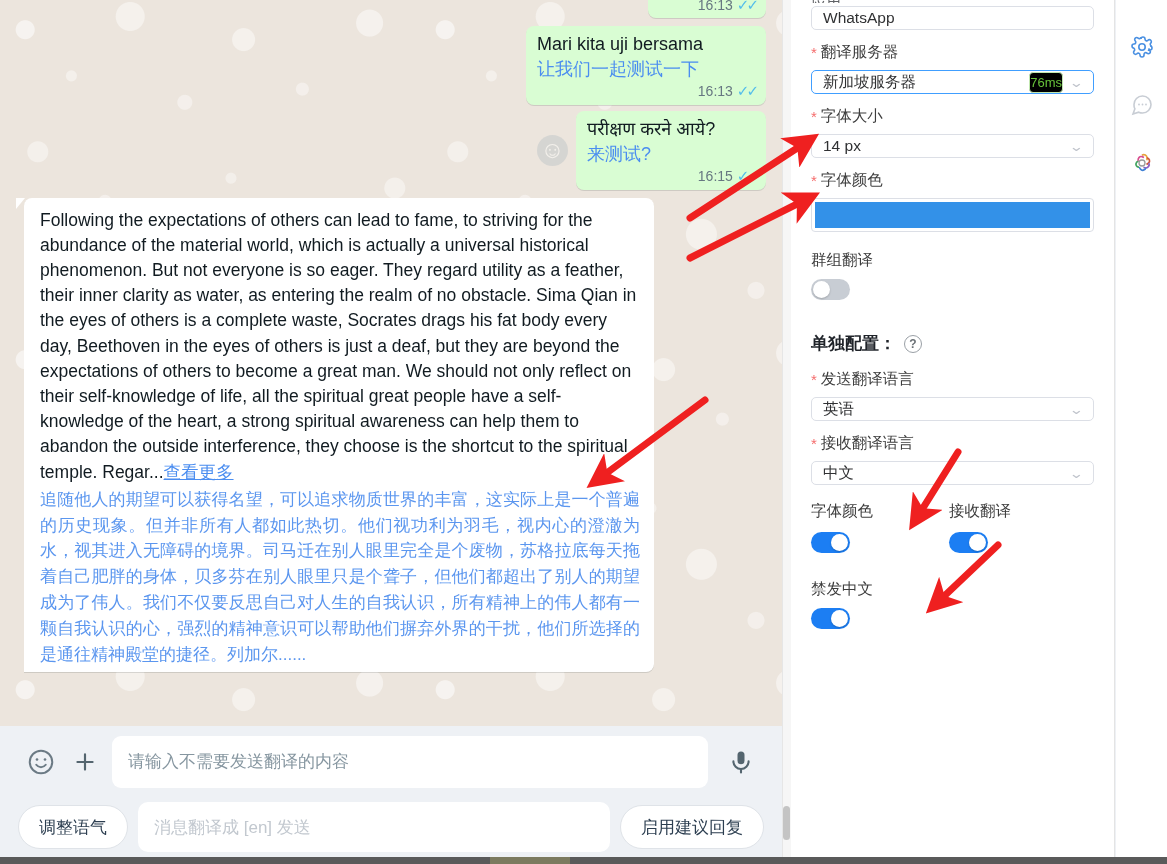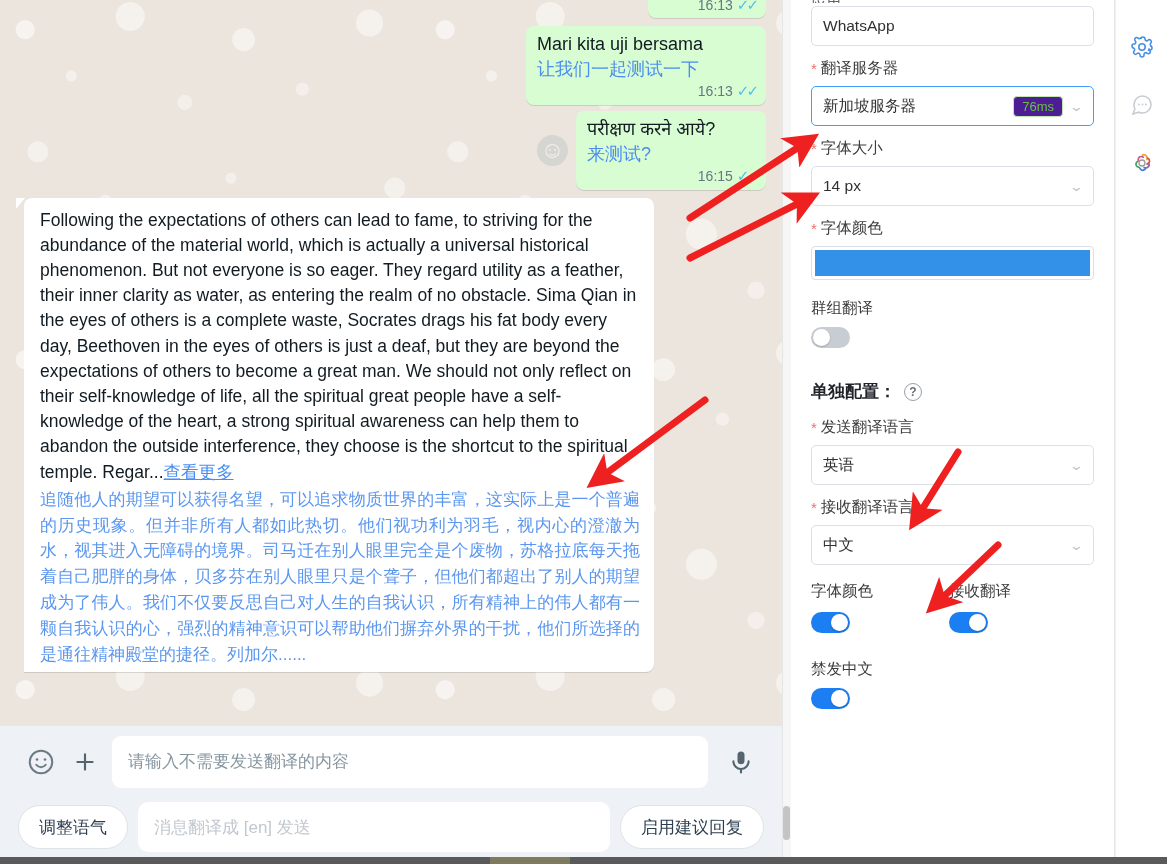--- a/index.html
+++ b/index.html
@@ -132,29 +132,29 @@
     position: absolute; left: 791px; top: 0; width: 324px; height: 864px;
     background: #ffffff; border-right: 1px solid #e4e4e4;
     padding: 0 20px; overflow: hidden;
   }
   .cut-label { font-size: 15px; color: #606266; height: 8px; overflow: hidden;
                margin-top: -5px; }
   .field-label { font-size: 15.5px; color: #3d3d3d; margin: 12px 0 7px 0;
                  display: flex; align-items: center; gap: 4px; }
   .req-star { color: #f56c6c; font-size: 15px; line-height: 1; }
   .input-box {
-    height: 40px; border: 1px solid #dcdfe6; border-radius: 5px;
+    height: 24px; border: 1px solid #dcdfe6; border-radius: 5px;
     display: flex; align-items: center; padding: 0 11px;
     font-size: 15.5px; color: #303133; background: #fff;
   }
   .input-box.focused { border-color: #409eff; }
   .input-box .val { flex: 1 1 auto; }
   .latency-badge {
-    font-size: 13px; color: #67c23a; background: #4c1d95;
-    border: 1px solid #c2e7b0; border-radius: 4px; padding: 2px 8px;
+    font-size: 13px; color: #67c23a; background: #000000;
+    border: 1px solid #c2e7b0; border-radius: 4px; padding: 2px 0;
     margin-right: 8px;
   }
   .caret { color: #c0c4cc; font-size: 13px; transform: scaleX(1.4); }
   .color-swatch-wrap {
     height: 34px; border: 1px solid #dcdfe6; border-radius: 4px;
     padding: 3px; background: #fff;
   }
   .color-swatch { width: 100%; height: 100%; }
   .plain-label { font-size: 15.5px; color: #3d3d3d; margin: 18px 0 8px 0; }
   .switch {

